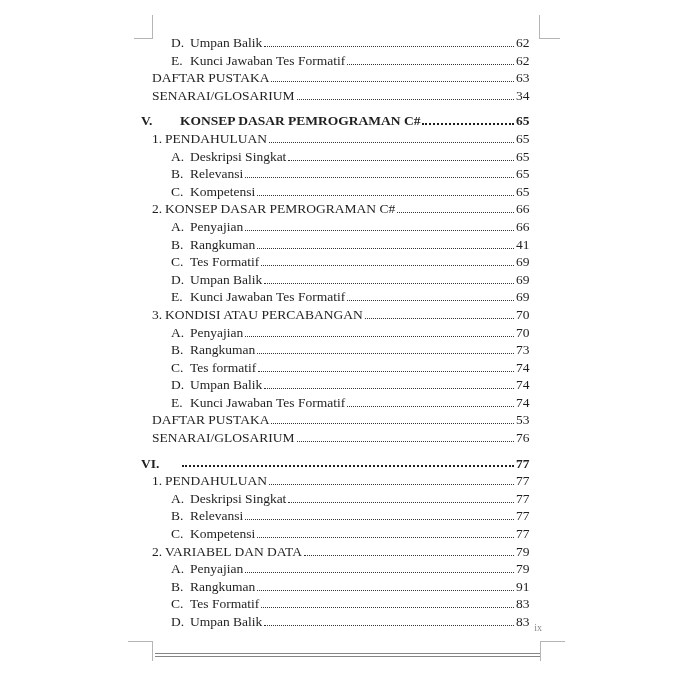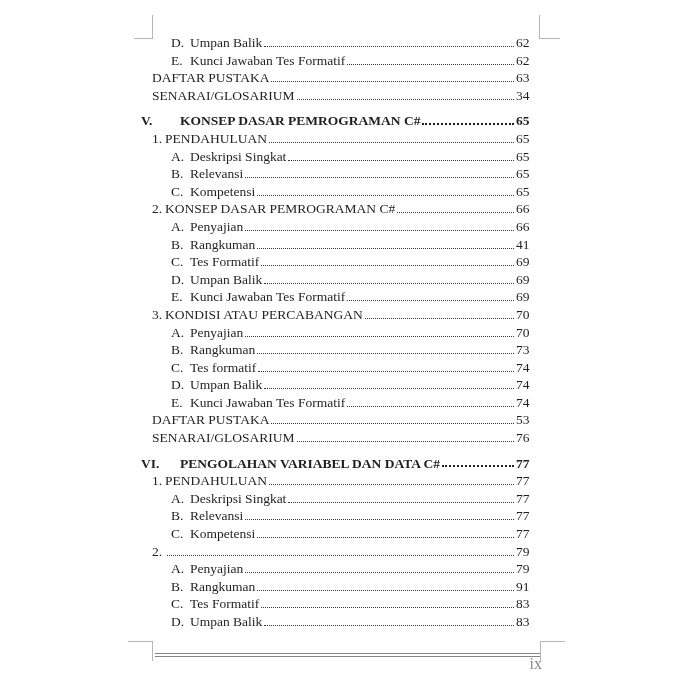--- a/index.html
+++ b/index.html
@@ -52,22 +52,22 @@
   .row--section .lbl{margin-left:11px;width:13px;}
   .row--plain .ttl{margin-left:11px;}
   .row--sub .lbl{margin-left:30px;width:19px;}
 
   
   .footer-rule{
     position:absolute;left:155px;top:653px;width:385px;height:4px;
     border-top:1px solid var(--rule);border-bottom:1px solid var(--rule);
   }
   .page-number{
-    position:absolute;left:500px;top:656px;width:42px;
-    text-align:right;font-size:16px;line-height:15px;
+    position:absolute;left:500px;top:620px;width:42px;
+    text-align:right;font-size:10px;line-height:15px;
     color:var(--pagenum);
   }
 </style>
 </head>
 <body>
 
 <div class="page">
 
   <div class="mark mark-tl"></div>
   <div class="mark mark-tr"></div>
@@ -208,21 +208,20 @@
     <span class="pg">53</span>
   </div>
       <div class="row row--plain">
 
     <span class="ttl">SENARAI/GLOSARIUM</span>
     <span class="dots"></span>
     <span class="pg">76</span>
   </div>
       <div class="row row--chapter">
     <span class="lbl">VI.</span>
-    <span class="ttl">PENGOLAHAN VARIABEL DAN DATA C#</span>
     <span class="dots"></span>
     <span class="pg">77</span>
   </div>
       <div class="row row--section">
     <span class="lbl">1.</span>
     <span class="ttl">PENDAHULUAN</span>
     <span class="dots"></span>
     <span class="pg">77</span>
   </div>
       <div class="row row--sub">
@@ -238,20 +237,21 @@
     <span class="pg">77</span>
   </div>
       <div class="row row--sub">
     <span class="lbl">C.</span>
     <span class="ttl">Kompetensi</span>
     <span class="dots"></span>
     <span class="pg">77</span>
   </div>
       <div class="row row--section">
     <span class="lbl">2.</span>
+    <span class="ttl">VARIABEL DAN DATA</span>
     <span class="dots"></span>
     <span class="pg">79</span>
   </div>
       <div class="row row--sub">
     <span class="lbl">A.</span>
     <span class="ttl">Penyajian</span>
     <span class="dots"></span>
     <span class="pg">79</span>
   </div>
       <div class="row row--sub">

